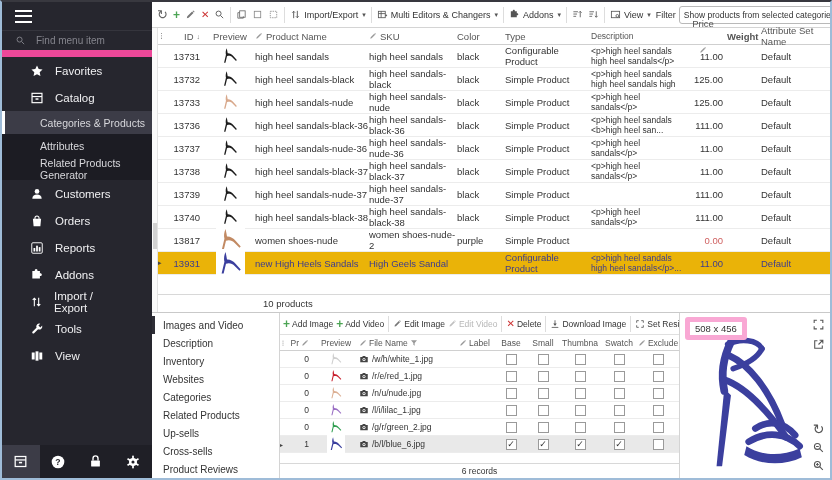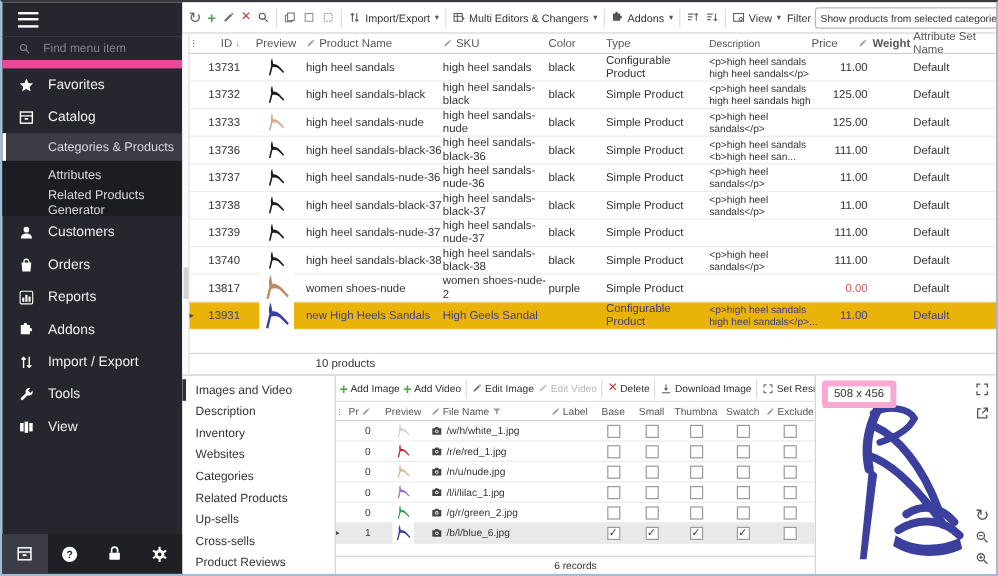--- a/index.html
+++ b/index.html
@@ -21,21 +21,21 @@
   
   .sidebar { width:150px; background:#26262e; color:#e6e6ea; display:flex; flex-direction:column; flex:none; }
   .sb-top { height:28px; display:flex; align-items:center; padding:0 13px; flex:none; }
   .burger { width:17px; height:13px; display:flex; flex-direction:column; justify-content:space-between; }
   .burger i { height:2px; background:#fff; display:block; }
   .sb-search { height:27px; border-top:1px solid #35353d; border-bottom:7px solid #ec4899;
     display:flex; align-items:center; gap:8px; padding:0 13px; flex:none; }
   .sb-search input { background:transparent; border:none; outline:none; color:#9a9aa2;
     font-size:10px; width:100px; font-family:inherit; }
   .sb-search input::placeholder { color:#84848c; }
-  .sb-item { height:27px; display:flex; align-items:center; gap:11px; padding:0 13px; font-size:11.5px; color:#f0f0f2; }
+  .sb-item { height:27px; display:flex; align-items:center; gap:11px; padding:0 28px; font-size:11.5px; color:#f0f0f2; }
   .sb-sub { background:#1c1c23; }
   .sb-subitem { height:23px; display:flex; align-items:center; padding-left:38px; font-size:10.5px; color:#d8d8dc; }
   .sb-subitem.active { background:#3c3c47; border-left:3px solid #fff; padding-left:35px; }
   .sb-fill { flex:1; }
   .sb-bottom { height:33px; background:#1f1f26; display:flex; align-items:stretch; flex:none; }
   .sb-bcell { flex:1; display:flex; align-items:center; justify-content:center; }
   .sb-bcell.active { background:#3c3c47; }
 
   
   .main { flex:1; display:flex; flex-direction:column; min-width:0; background:#fff; }
@@ -464,21 +464,21 @@
             </div>
           <div class="c-color">
               <span>Color</span>
             </div>
           <div class="c-type">
               <span>Type</span>
             </div>
           <div class="c-desc">
               <span>Description</span>
             </div>
-          <div class="c-price" style="display:flex;justify-content:flex-end;gap:17px;">
+          <div class="c-price" style="display:flex;justify-content:flex-end;gap:17px;flex-direction:column;">
               <span>Price</span>
               <svg class="pen">
                 <use href="#pen"></use>
               </svg>
             </div>
           <div class="c-weight">
               <span>Weight</span>
             </div>
           <div class="c-attr">
               <span>Attribute Set Name</span>

